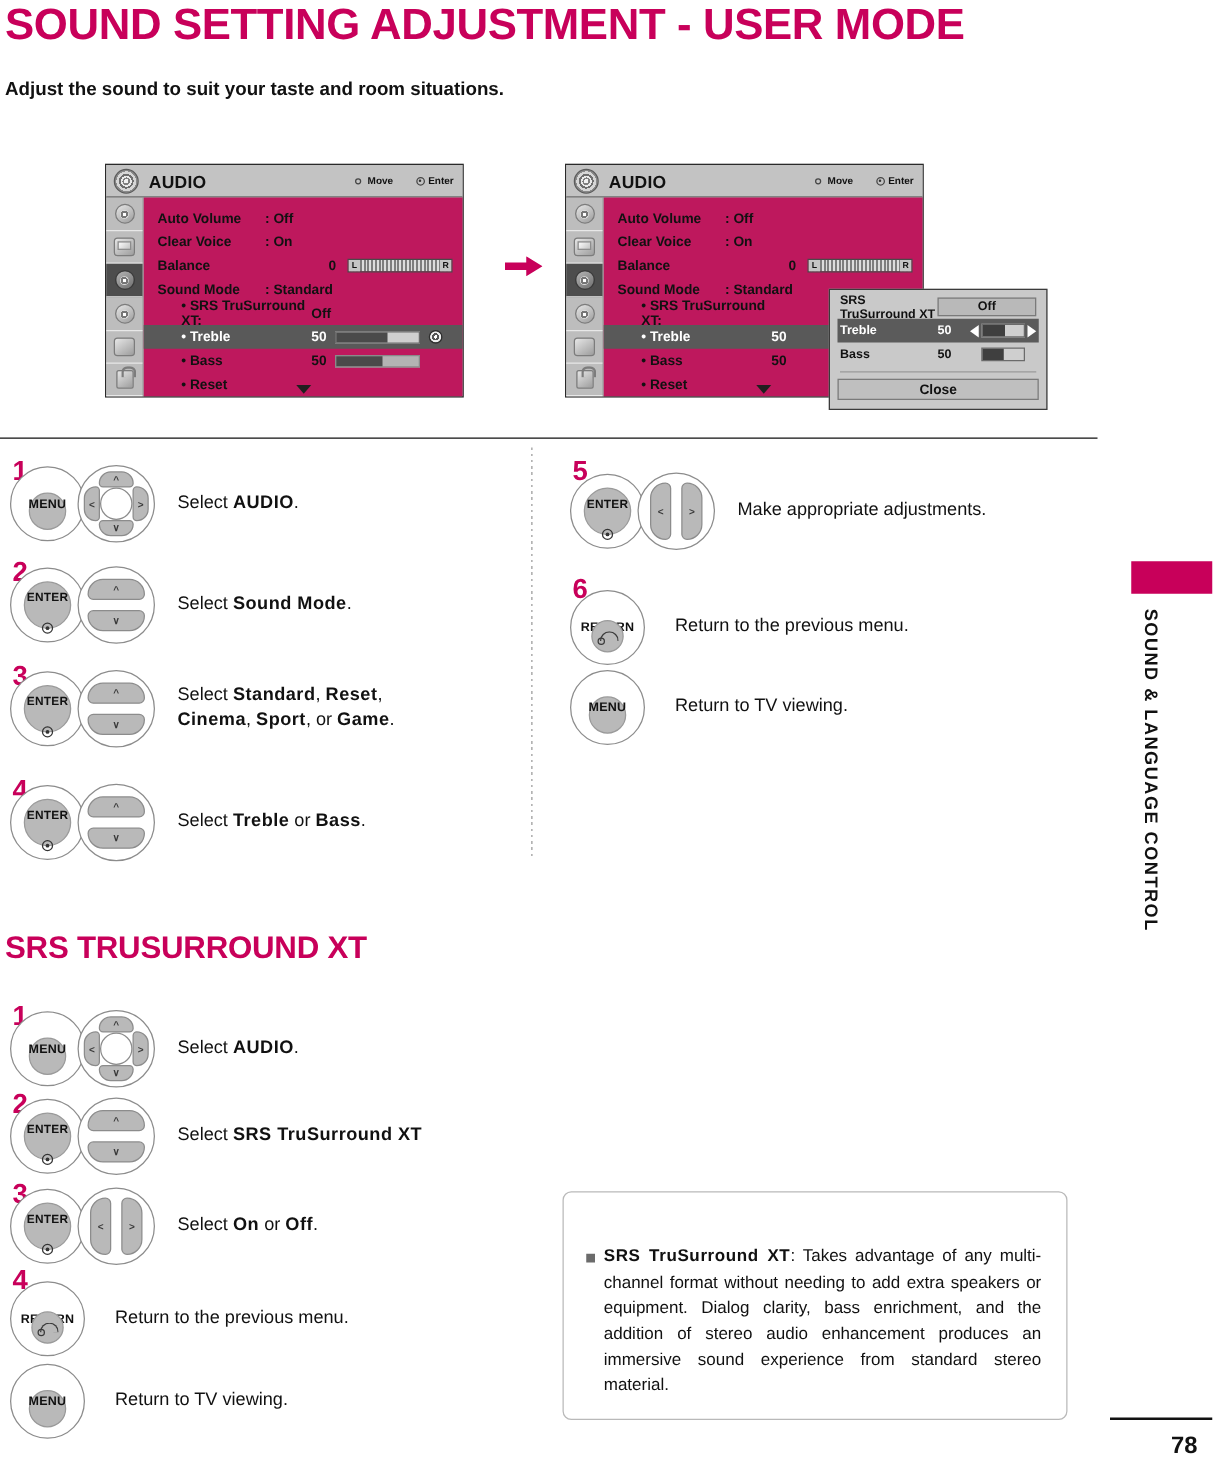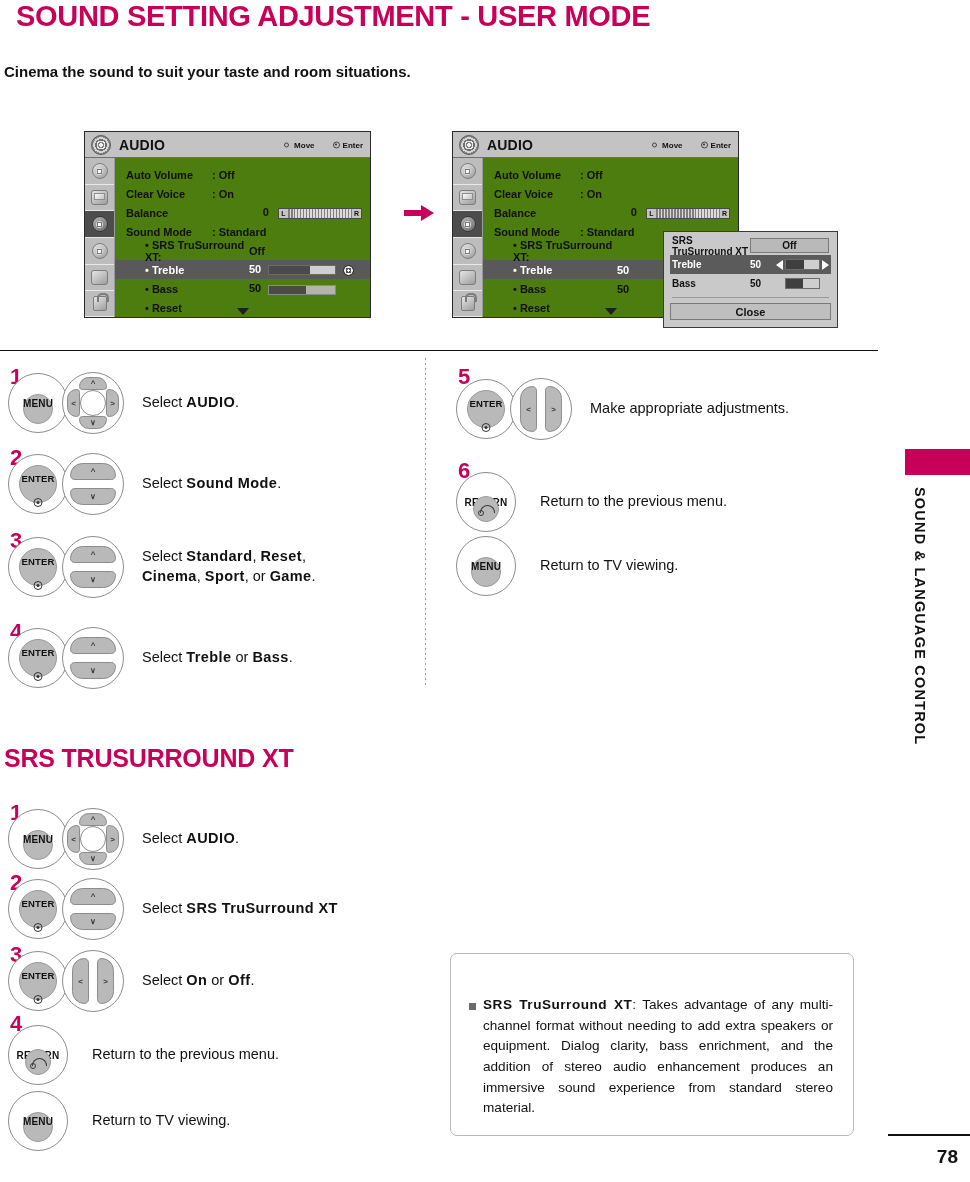--- a/index.html
+++ b/index.html
@@ -7,22 +7,22 @@
     width: 970px; height: 1182px;
     background: #ffffff;
     font-family: "Liberation Sans", sans-serif;
     color: #1a1a1a;
     overflow: hidden;
     position: relative;
   }
 
   
   .page-title {
-    position: absolute; left: 16px; top: 0px;
-    font-size: 29px; font-weight: 700; letter-spacing: -0.3px;
+    position: absolute; left: 4px; top: 0px;
+    font-size: 35px; font-weight: 700; letter-spacing: -0.3px;
     color: #c8005a;
     font-family: "Liberation Sans", sans-serif;
     white-space: nowrap;
   }
   .page-subtitle {
     position: absolute; left: 4px; top: 63px;
     font-size: 15px; font-weight: 700; color: #111;
     white-space: nowrap;
   }
 
@@ -104,21 +104,21 @@
     content:""; position:absolute; left:2px; top:2px; right:2px; bottom:4px;
     background: linear-gradient(135deg,#fbfbfb 0%, #c3c3c3 100%);
     border:1px solid #8d8d8d;
   }
   .rail-ico.lock { width: 14px; height: 15px; border-radius: 2px; }
   .rail-ico.lock::after{
     content:""; position:absolute; left:3px; top:-4px; width:8px;height:7px;
     border:2px solid #7c7c7c; border-bottom:none; border-radius:5px 5px 0 0;
   }
 
-  .osd-content { flex: 1 1 auto; background: #4d7c0f; padding: 7px 0 0 0; position: relative; }
+  .osd-content { flex: 1 1 auto; background: #be185d; padding: 7px 0 0 0; position: relative; }
 
   .row {
     height: 19px; display: flex; align-items: center;
     font-size: 11px; font-weight: 700; color: #111;
     padding: 0 8px 0 11px;
   }
   .row .lbl { width: 86px; flex: 0 0 86px; }
   .row .val { flex: 1 1 auto; }
   .row.sub { padding-left: 30px; }
   .row.sub .lbl { width: 104px; flex: 0 0 104px; }
@@ -328,21 +328,21 @@
   .page-rule { position: absolute; right: 0; top: 1134px; width: 82px; height: 2px; background: #111; }
   .page-num {
     position: absolute; right: 12px; top: 1146px;
     font-size: 19px; font-weight: 700; color: #111;
   }
 </style>
 </head>
 <body>
 
 <div class="page-title">SOUND SETTING ADJUSTMENT - USER MODE</div>
-<div class="page-subtitle">Cinema the sound to suit your taste and room situations.</div>
+<div class="page-subtitle">Adjust the sound to suit your taste and room situations.</div>
 
 <div class="osd" style="left:84px; top:131px; width:287px; height:187px;">
   <div class="osd-header">
     <div class="osd-logo"></div>
     <div class="osd-title">AUDIO</div>
     <div class="osd-hints">
       <span class="hint">
           <span class="nav-glyph"></span>
         <span>Move</span>
         </span>

